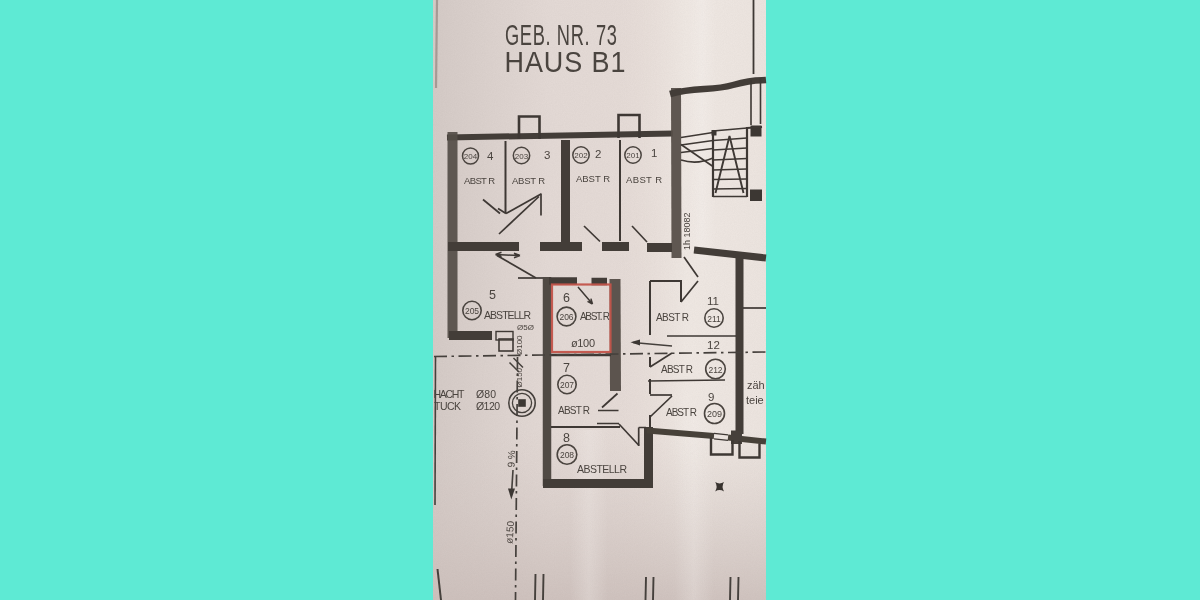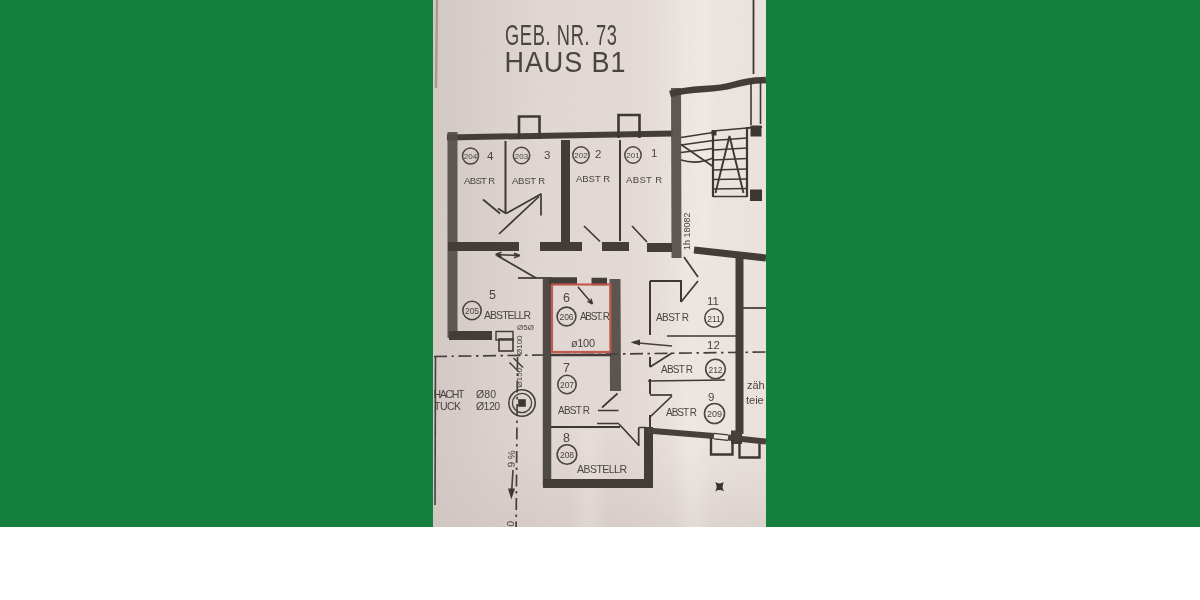--- a/index.html
+++ b/index.html
@@ -1,16 +1,16 @@
 <!DOCTYPE html>
 <html><head>
 <meta charset="utf-8">
 <style>
 html,body{margin:0;padding:0;background:#ffffff;}
-#stage{position:relative;width:1200px;height:527px;overflow:hidden;background:#15803d;
+#stage{position:relative;width:1200px;height:600px;overflow:hidden;background:#5eead4;
 font-family:"Liberation Sans", sans-serif;}
 svg text{font-family:"Liberation Sans", sans-serif;fill:#4a443f;}
 </style>
 </head>
 <body>
 <div id="stage">
 <svg width="1200" height="600" viewBox="0 0 1200 600" style="position:absolute;left:0;top:0;filter:blur(0.3px)">
 <defs>
 <linearGradient id="paperL" x1="0" y1="0" x2="1" y2="0">
  <stop offset="0" stop-color="#d5cbc7"></stop>

